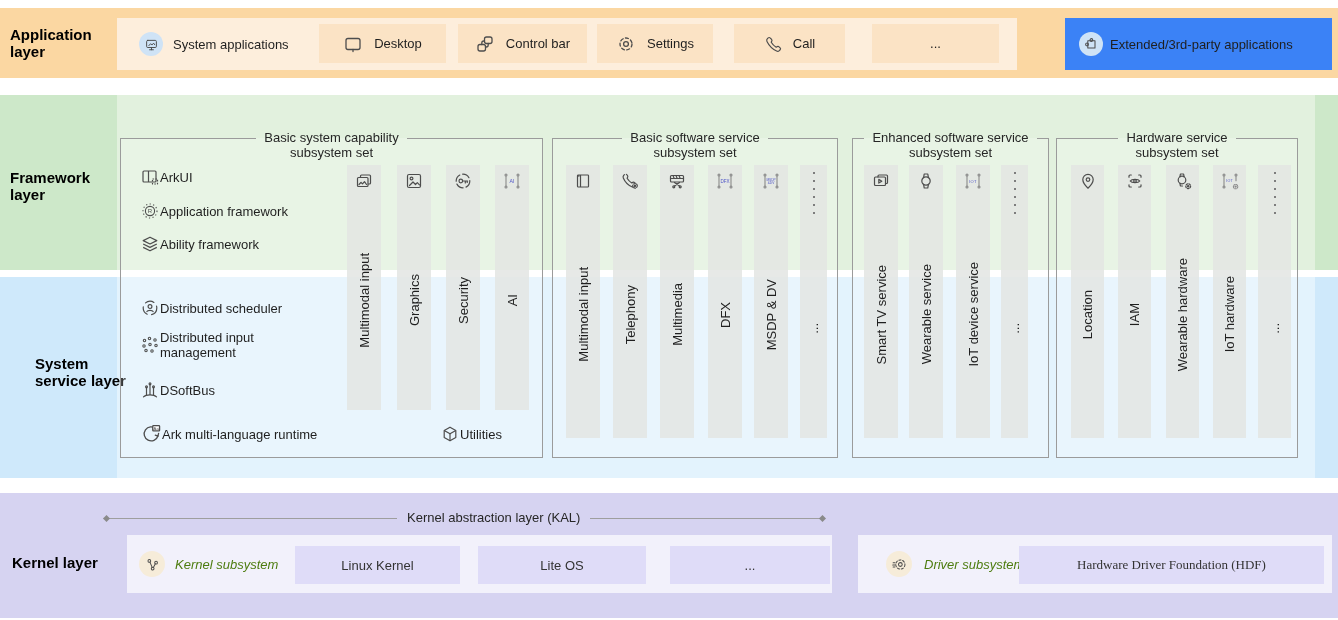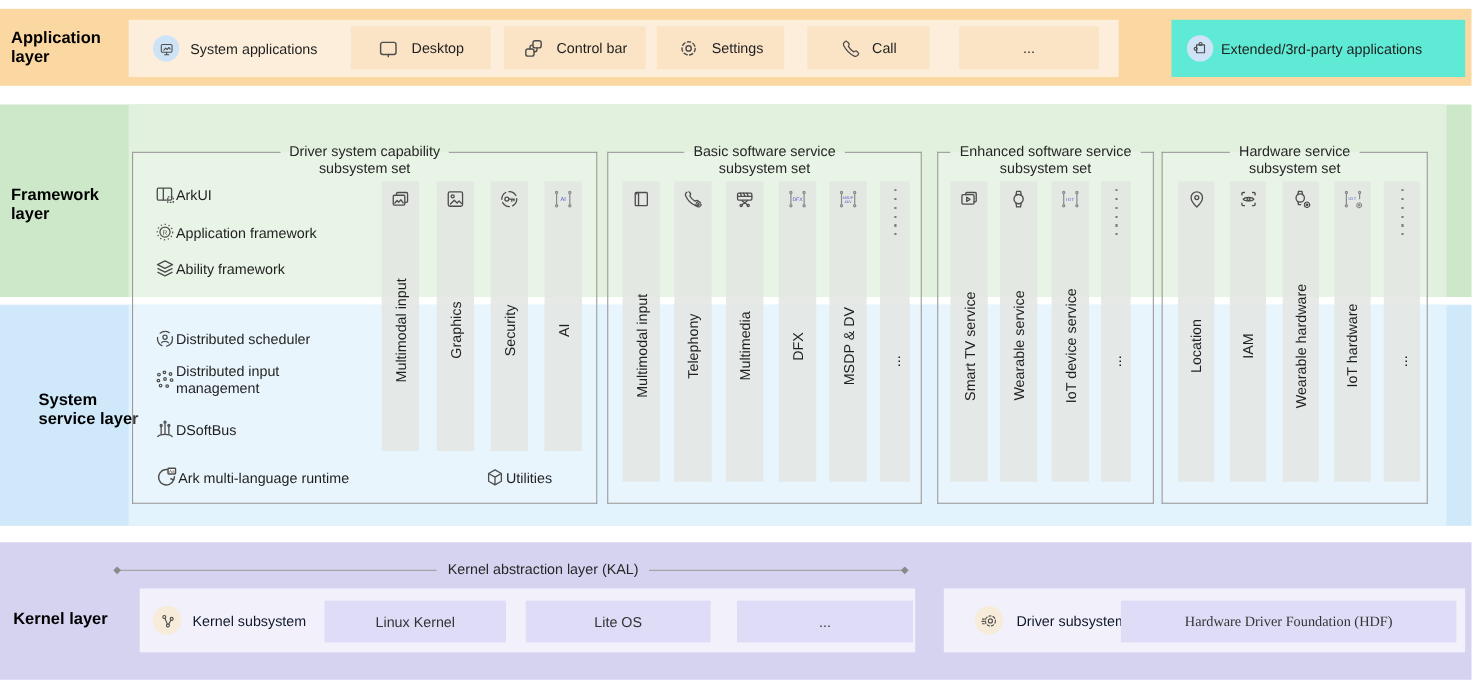--- a/index.html
+++ b/index.html
@@ -13,21 +13,21 @@
   .band-app { top:8px; height:70px; background:#fbd7a2; }
   .band-fw  { top:95px; height:175px; background:#cde8c9; }
   .band-sys { top:277px; height:201px; background:#cfe9fb; }
   .band-ker { top:493px; height:125px; background:#d6d3f1; }
   .panel-fw  { position:absolute; left:117px; top:95px; width:1198px; height:175px; background:#e2f1de; }
   .panel-sys { position:absolute; left:117px; top:277px; width:1198px; height:201px; background:#e3f3fd; }
   
   .layer-label { position:absolute; font-size:15px; font-weight:bold; color:#000; line-height:17px; }
   
   .app-panel { position:absolute; left:117px; top:18px; width:900px; height:52px; background:#fdeedc; }
-  .ext-box   { position:absolute; left:1065px; top:18px; width:267px; height:52px; background:#5eead4;
+  .ext-box   { position:absolute; left:1065px; top:18px; width:267px; height:52px; background:#3b82f6;
                display:flex; align-items:center; gap:7px; padding-left:14px; box-sizing:border-box; }
   .chip { position:absolute; top:6px; height:39px; background:#fbe3c5;
           display:flex; align-items:center; justify-content:center; gap:11px; font-size:13px; }
   .app-first { position:absolute; left:22px; top:0; height:52px; display:flex; align-items:center; gap:10px; font-size:13px; }
   
   .group { position:absolute; top:138px; height:320px; border:1px solid #9b9b9b; border-top:none;
            background:rgba(255,255,255,0.22); box-sizing:border-box; }
   .ghead { position:absolute; top:-8px; left:-1px; right:-1px; display:flex; align-items:flex-start; }
   .ghead .hline { flex:1; height:1px; background:#9b9b9b; margin-top:8px; }
   .gtitle { padding:0 8px; text-align:center; font-size:13px; line-height:15px; color:#262626; white-space:nowrap; }
@@ -45,21 +45,21 @@
   .litem .l2 span { display:block; }
   
   .kal { position:absolute; left:104px; top:511px; width:721px; height:16px; display:flex; align-items:flex-start; font-size:13px; color:#262626; }
   .kal .kline { height:1px; background:#9e9e9e; margin-top:7px; }
   .kal .kl-left { width:288px; flex:none; }
   .kal .kl-right { flex:1; }
   .kal .diamond { width:5px; height:5px; background:#8a8a8a; transform:rotate(45deg); margin-top:5px; flex:none; }
   .kal .ktext { padding:0 10px; margin-top:-1px; white-space:nowrap; }
   .kbox { position:absolute; top:535px; height:58px; background:#f2f1fb; }
   .kchip { position:absolute; top:11px; height:38px; background:#dfdcf8; display:flex; align-items:center; justify-content:center; font-size:13px; color:#333; }
-  .klabel { position:absolute; font-size:13px; color:#0f172a; top:22px; }
+  .klabel { position:absolute; font-size:13px; color:#4d7c0f; top:22px;font-style:italic; }
   
   .ic { display:inline-flex; align-items:center; justify-content:center; flex:none; }
   .circ { width:24px; height:24px; border-radius:50%; display:flex; align-items:center; justify-content:center; flex:none; }
   .circ.blue { background:#cfe3f6; }
   .circ.beige { background:#f6ecd9; }
   svg { display:block; }
   svg text { font-family:"Liberation Sans", sans-serif; stroke:none; }
 </style>
 </head>
 <body>
@@ -139,21 +139,21 @@
           <circle cx="5" cy="10.5" r="1.7"></circle>
       </svg>
     </span>
     <span style="font-size:13px;">Extended/3rd-party applications</span>
   </div>
 
   <div class="group" style="left:120px; width:423px;">
     <div class="ghead">
       <span class="hline"></span>
       <span class="gtitle">
-        <span>Driver system capability</span><br>
+        <span>Basic system capability</span><br>
         <span>subsystem set</span>
       </span>
       <span class="hline"></span>
     </div>
     <div class="bar" style="left:226px; width:34px; height:245px;">
       <span class="ic icz">
         <svg width="20" height="20" viewBox="0 0 20 20" fill="none" stroke="#4d4d4d" stroke-width="1.2" stroke-linecap="round" stroke-linejoin="round">
           <rect x="3.5" y="6.5" width="10.5" height="9" rx="1"></rect>
           <path d="M6.5 6.5V5a1 1 0 0 1 1-1h8a1 1 0 0 1 1 1v7a1 1 0 0 1-1 1h-1"></path>
           <path d="M5 13.5l2-2.2 1.5 1.5 2-2.2 2 2.9"></path>

